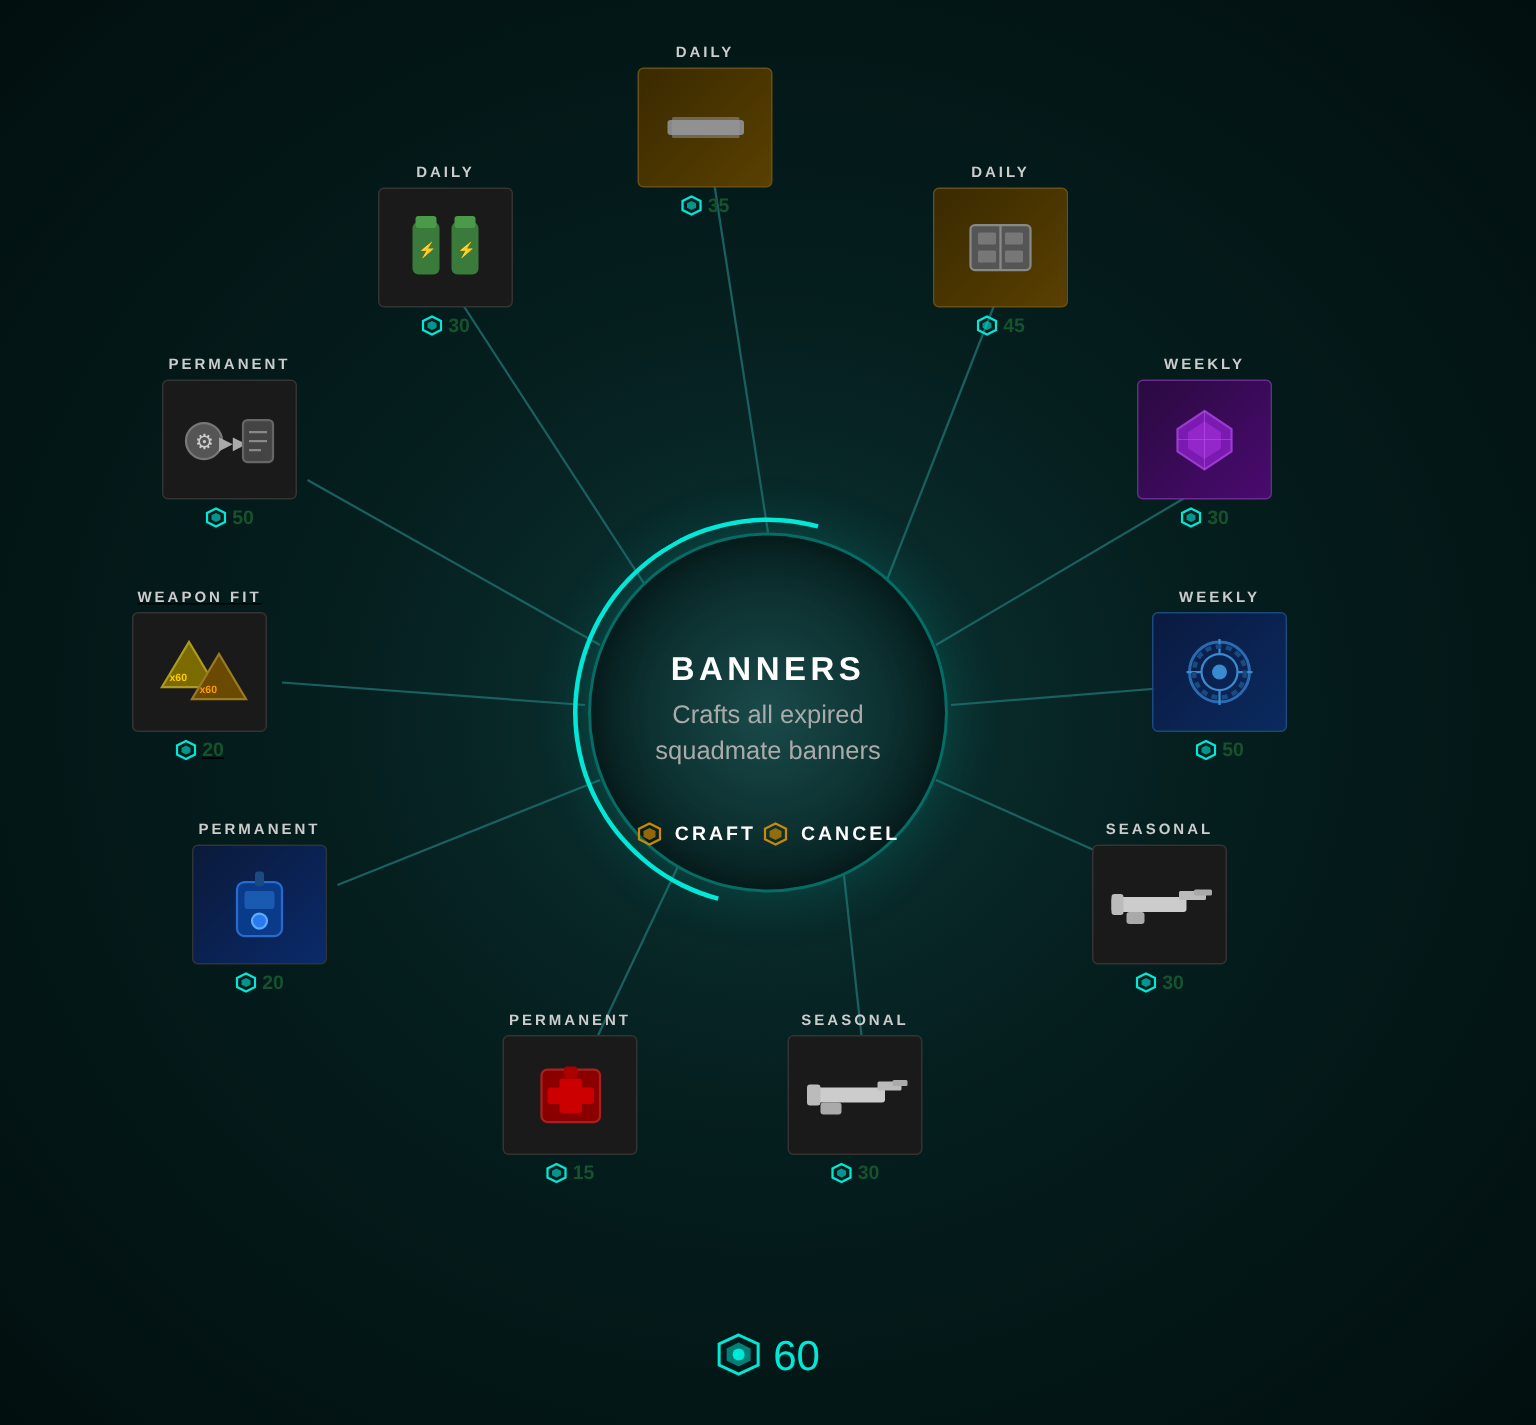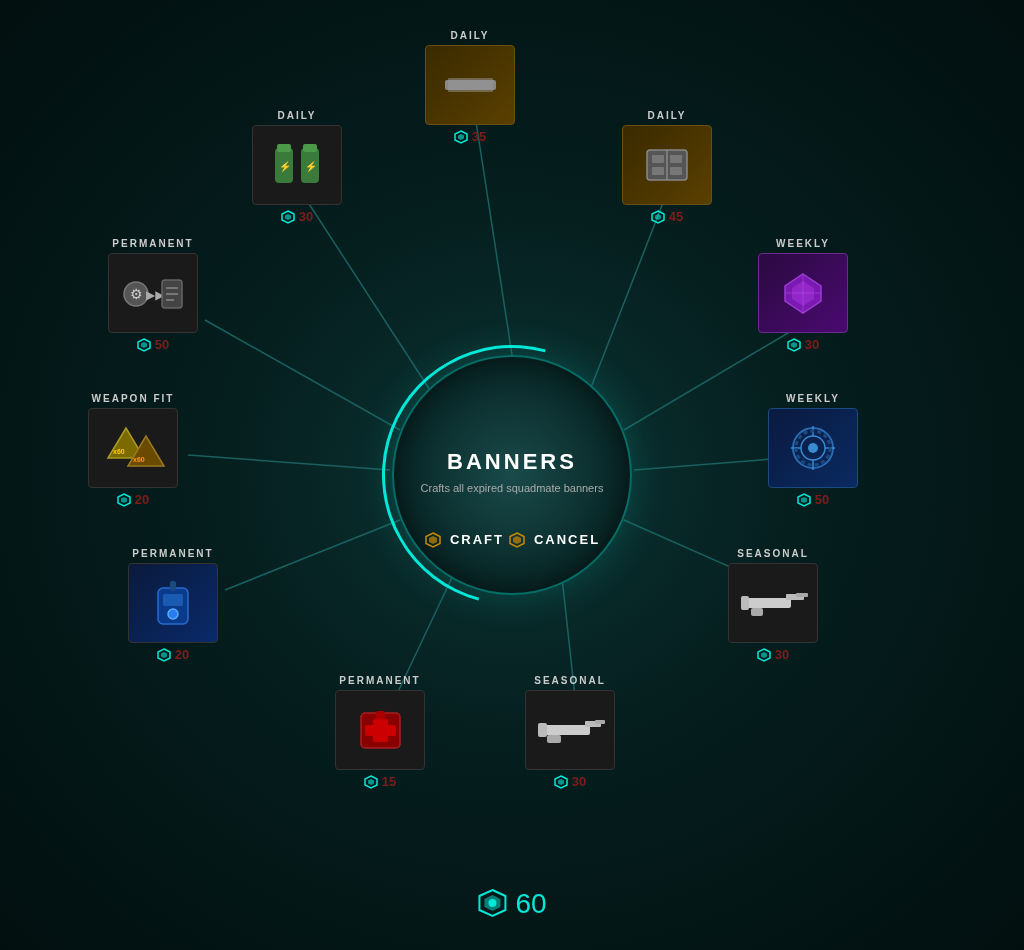--- a/index.html
+++ b/index.html
@@ -51,21 +51,21 @@
       font-size: 22px;
       font-weight: 900;
       letter-spacing: 3px;
       text-align: center;
       margin-bottom: 6px;
       margin-top: 48px;
     }
 
     .center-desc {
       color: #aaaaaa;
-      font-size: 11px;
+      font-size: 17px;
       text-align: center;
       line-height: 1.4;
       padding: 0 20px;
       margin-bottom: 34px;
     }
 
     .center-actions {
       display: flex;
       gap: 4px;
       align-items: flex-start;
@@ -127,21 +127,21 @@
 
     .item-box.dark-bg { background: #1a1a1a; border: 1px solid #333; }
     .item-box.gold-bg { background: linear-gradient(135deg, #3a2a00, #5a4000); border: 1px solid #6a5010; }
     .item-box.purple-bg { background: linear-gradient(135deg, #2a0a40, #4a0a70); border: 1px solid #6a2a90; }
     .item-box.navy-bg { background: linear-gradient(135deg, #0a1a40, #0a2a60); border: 1px solid #1a4a80; }
 
     .item-cost {
       display: flex;
       align-items: center;
       gap: 4px;
-      color: #7f1d1d;
+      color: #14532d;
       font-size: 13px;
       font-weight: 700;
     }
 
     
     .total-cost {
       position: absolute;
       bottom: 30px;
       left: 50%;
       transform: translateX(-50%);
@@ -278,21 +278,21 @@
   </div>
   <div class="item-cost">
     <svg width="14" height="14" viewBox="0 0 14 14">
         <polygon points="7,1 13,4 13,10 7,13 1,10 1,4" fill="none" stroke="#00e8d8" stroke-width="1.5"></polygon>
         <polygon points="7,4 10,5.5 10,8.5 7,10 4,8.5 4,5.5" fill="#00e8d8" opacity="0.6"></polygon>
       </svg>
     <span>30</span>
   </div>
 </div>
 
-<div class="item-card" style="top:393px; left:88px;">
+<div class="item-card" style="top:393px; left:88px;text-decoration:underline;">
   <span class="item-label">WEAPON FIT</span>
   <div class="item-box dark-bg">
     <svg width="70" height="60" viewBox="0 0 70 60">
 
       <polygon points="10,40 28,10 46,40" fill="#7a6a00" stroke="#aa9a20" stroke-width="1.5"></polygon>
       <text x="15" y="36" font-size="7" fill="#ffcc00" font-weight="bold">x60</text>
       <polygon points="30,48 48,18 66,48" fill="#6a4a00" stroke="#9a7a20" stroke-width="1.5"></polygon>
       <text x="35" y="44" font-size="7" fill="#ff9900" font-weight="bold">x60</text>
     </svg>
   </div>

